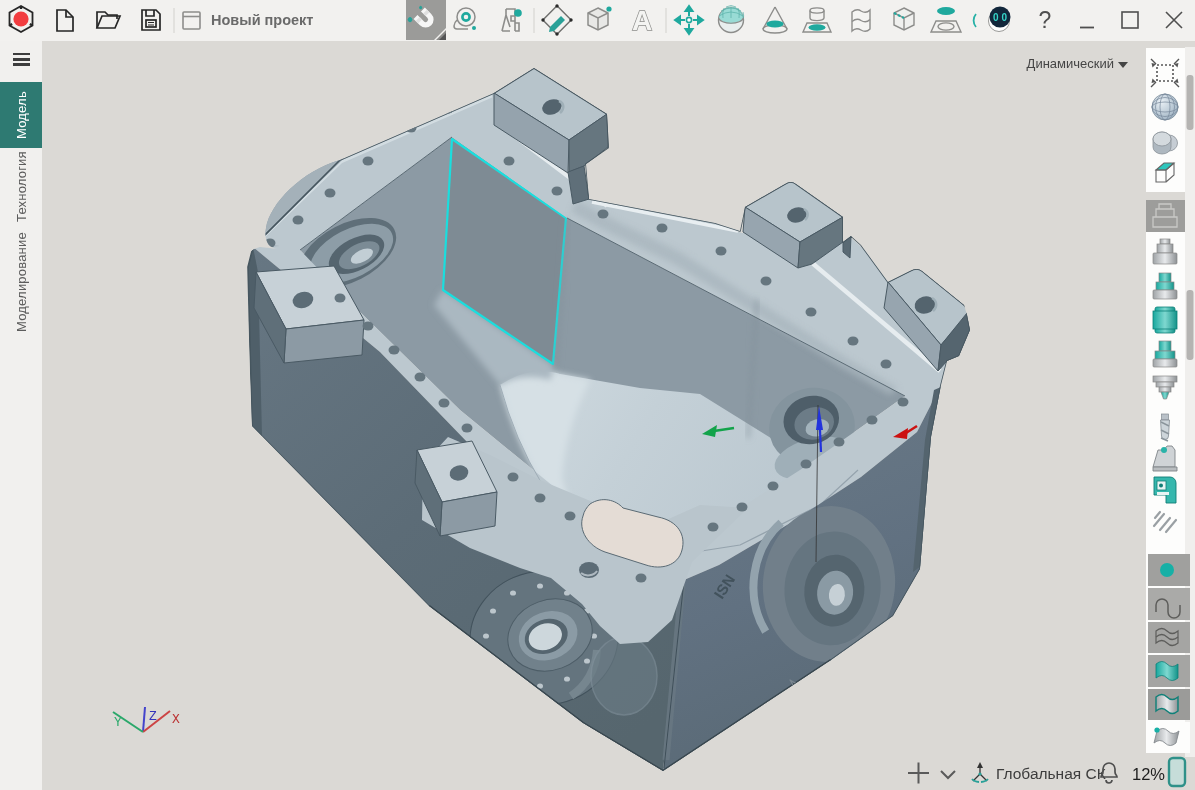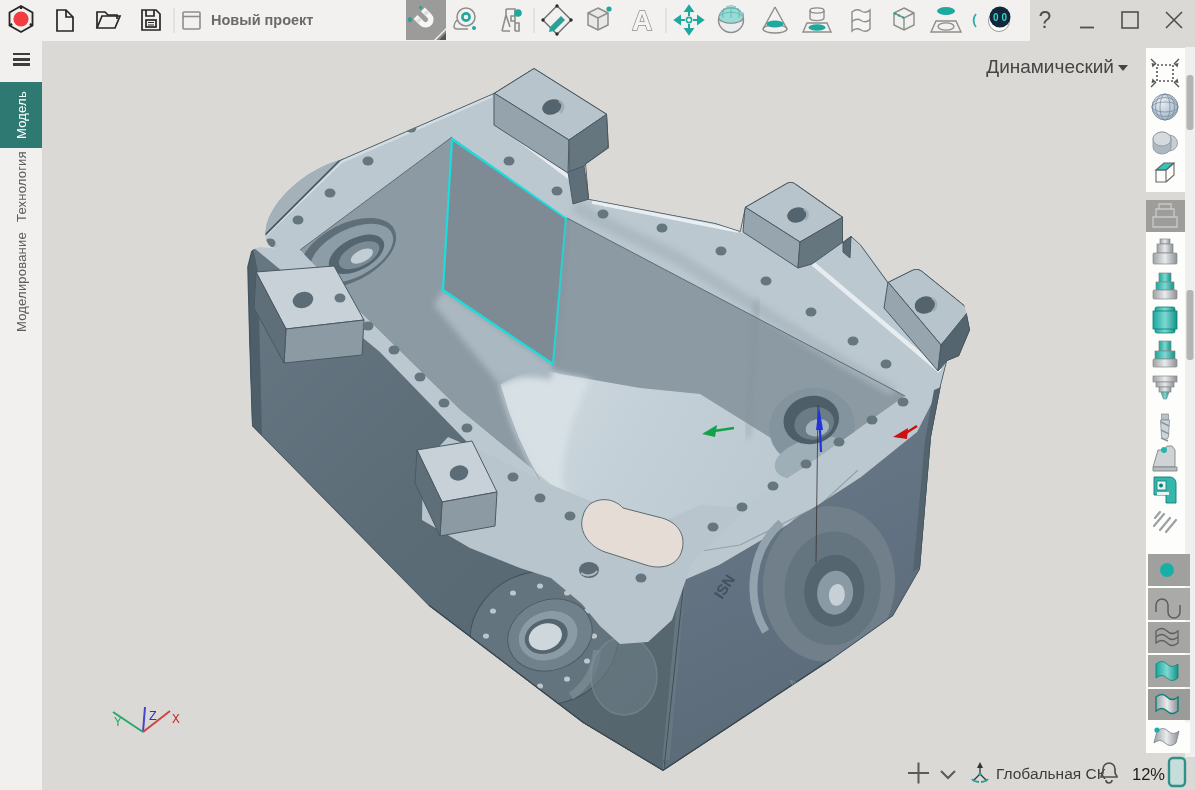--- a/index.html
+++ b/index.html
@@ -1,34 +1,34 @@
 <!DOCTYPE html>
 <html><head>
 <meta charset="utf-8">
 <style>
   * { margin:0; padding:0; box-sizing:border-box; }
   html,body { width:1195px; height:790px; overflow:hidden;
     font-family:"Liberation Sans", sans-serif; }
   #app { position:relative; width:1195px; height:790px; background:#dbd9d5; }
-  #titlebar { position:absolute; left:0; top:0; width:1030px; height:41px;
+  #titlebar { position:absolute; left:0; top:0; width:1195px; height:41px;
     background:#f2f1ef; }
   #leftbar { position:absolute; left:0; top:41px; width:42px; height:749px;
     background:#f1f0ee; }
   .vtab { position:absolute; left:0; width:42px; display:flex;
     align-items:center; justify-content:center;
     writing-mode:vertical-rl; transform:rotate(180deg);
     font-size:13px; color:#5c5c5c; letter-spacing:0.2px; }
   #tab1 { top:41px; height:66px; background:#2e7a72; color:#fff; }
   #tab2 { top:115px; height:62px; }
   #tab3 { top:191px; height:100px; }
   #burger { position:absolute; left:13px; top:12px; width:17px; height:13px; }
   #burger div { height:2.4px; background:#3d3d3d; margin-bottom:2.8px; }
   #canvas { position:absolute; left:42px; top:41px; width:1153px; height:749px;
     background:#dbd9d5; }
-  #viewmode { position:absolute; right:67px; top:56px; font-size:19px;
+  #viewmode { position:absolute; right:67px; top:56px; font-size:13px;
     color:#454545; }
   #viewmode .tri { display:inline-block; width:0; height:0;
     border-left:5px solid transparent; border-right:5px solid transparent;
     border-top:6px solid #454545; margin-left:4px; vertical-align:middle; }
   #statusbar { position:absolute; left:0; bottom:0; width:1195px; height:36px; }
   #rightbar { position:absolute; right:0px; top:47px; width:49px; height:710px; }
 </style>
 </head>
 <body>
 <div id="app">

